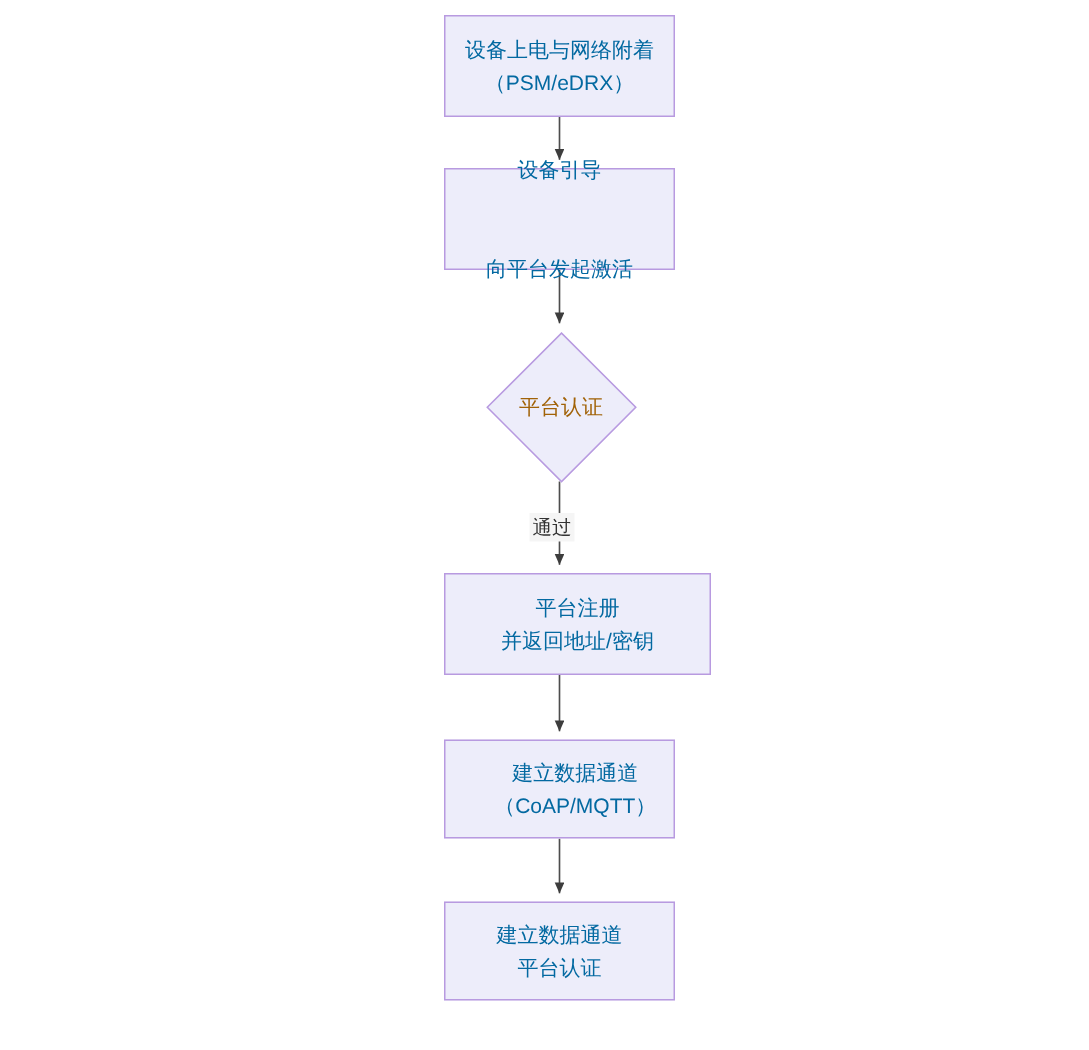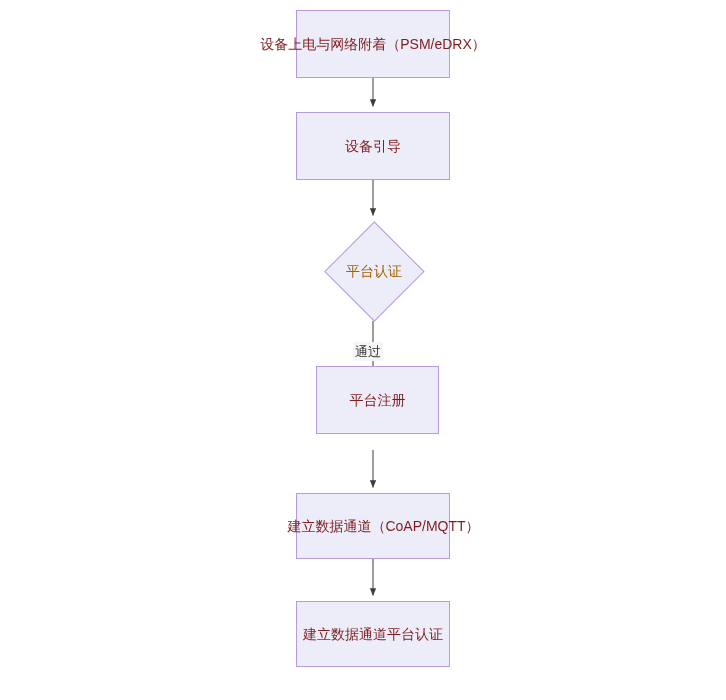--- a/index.html
+++ b/index.html
@@ -23,25 +23,26 @@
     left: 0;
     top: 0;
     width: 726px;
     height: 700px;
     pointer-events: none;
   }
   .node {
     position: absolute;
     box-sizing: border-box;
     display: flex;
+    flex-direction: column;
     align-items: center;
     justify-content: center;
     background: #ededfa;
     border: 1px solid #b89ae0;
-    color: #7f1d1d;
+    color: #0369a1;
     font-size: 14px;
     line-height: 22px;
     text-align: center;
     white-space: pre;
   }
   .node .line {
     display: block;
   }
   .node-diamond-wrap {
     position: absolute;
@@ -105,33 +106,35 @@
     <line x1="373" y1="559" x2="373" y2="595.5" stroke="#4d4d4d" stroke-width="1.1" marker-end="url(#arrowhead)"></line>
   </svg>
 
   <div class="node" style="left:296px; top:10px; width:154px; height:68px;">
     <span class="line">设备上电与网络附着</span>
     <span class="line">（PSM/eDRX）</span>
   </div>
 
   <div class="node" style="left:296px; top:112px; width:154px; height:68px;gap:44px;">
     <span class="line">设备引导</span>
+    <span class="line">向平台发起激活</span>
   </div>
 
   <div class="node-diamond-wrap" style="left:324px; top:221px;">
     <div class="node-diamond-shape"></div>
     <span class="node-diamond-label">平台认证</span>
   </div>
 
   <div class="edge-label" style="left:353px; top:342px;">
     <span>通过</span>
   </div>
 
-  <div class="node" style="left:296px; top:366px; width:123px; height:68px;margin-left:20px;">
+  <div class="node" style="left:296px; top:382px; width:178px; height:68px;">
     <span class="line">平台注册</span>
+    <span class="line">并返回地址/密钥</span>
   </div>
 
   <div class="node" style="left:296px; top:493px; width:154px; height:66px;padding-left:21px;">
     <span class="line">建立数据通道</span>
     <span class="line">（CoAP/MQTT）</span>
   </div>
 
   <div class="node" style="left:296px; top:601px; width:154px; height:66px;">
     <span class="line">建立数据通道</span>
     <span class="line">平台认证</span>

